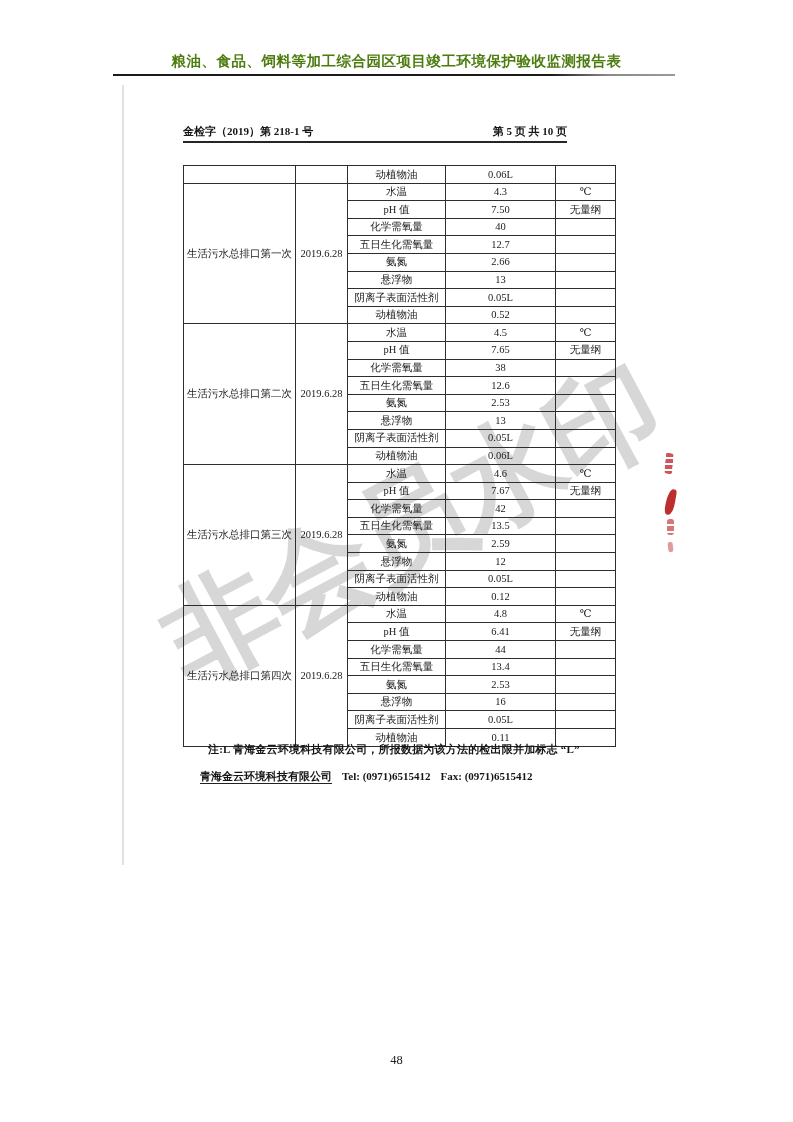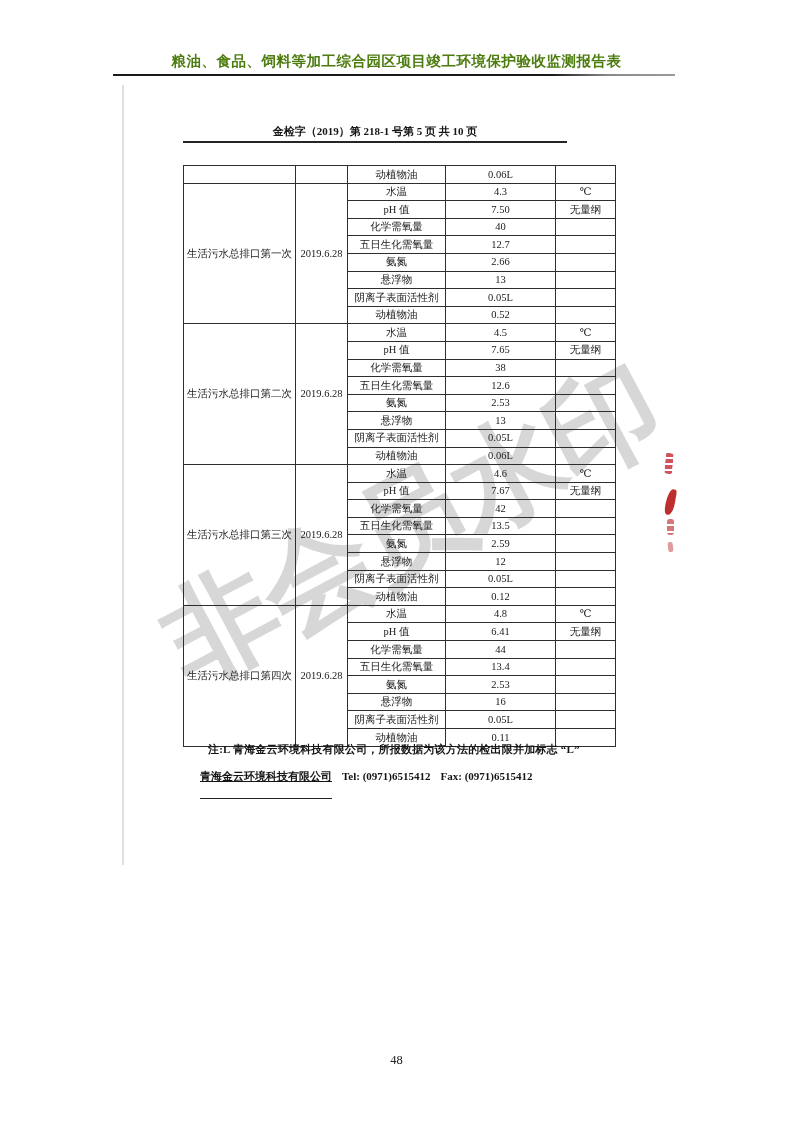--- a/index.html
+++ b/index.html
@@ -17,21 +17,21 @@
     font-size:14.5px; font-weight:bold; letter-spacing:0.5px; color:#4d7c0f;
     font-family:"Liberation Sans","DejaVu Sans",sans-serif; z-index:2;
   }
   .title-rule {
     position:absolute; top:74px; left:113px; width:562px; height:2px;
     background:linear-gradient(to right,#1a1a1a 0%,#1a1a1a 78%,#8a8a8a 88%,#9a9a9a 100%);
     z-index:2;
   }
   .doc-head {
     position:absolute; left:183px; top:124px; width:384px;
-    display:flex; justify-content:center; align-items:flex-end;
+    display:flex; justify-content:space-between; align-items:flex-end;
     border-bottom:2px solid #252525; padding-bottom:2px;
     font-size:11px; font-weight:bold; color:#161616; z-index:2;
   }
   .data-table {
     position:absolute; left:183px; top:165px; width:432px; height:582px;
     border-collapse:collapse; table-layout:fixed; z-index:1;
   }
   .data-table td {
     border:1.2px solid #2d2d2d; text-align:center; vertical-align:middle;
     font-size:10.5px; padding:0 1px; color:#1a1a1a; line-height:1.1;
@@ -43,21 +43,21 @@
   .c-val { width:110px; }
   .c-unit { width:60px; }
   .note-line {
     position:absolute; left:208px; top:742px; font-size:11px; font-weight:bold;
     color:#151515; z-index:2; letter-spacing:0.2px;
   }
   .footer-block {
     position:absolute; left:200px; top:767px; font-size:11px; font-weight:bold;
     color:#151515; z-index:2; line-height:1.65;
   }
-  .footer-company { border-bottom:1.2px solid #222; padding-bottom:16px;text-decoration:underline; }
+  .footer-company { border-bottom:1.2px solid #222; padding-bottom:1px; }
   .footer-sep { display:inline-block; width:10px; }
   .page-number {
     position:absolute; top:1036px; left:0; width:793px; text-align:center;
     font-size:12.5px; color:#222; z-index:2;margin-top:17px;
   }
   .watermark {
     position:absolute; left:172px; top:596px; z-index:0;
     transform:rotate(-28deg); transform-origin:0 50%;
     font-size:112px; font-weight:bold; letter-spacing:-4px; line-height:1;
     color:rgba(176,176,176,0.5); white-space:nowrap;

